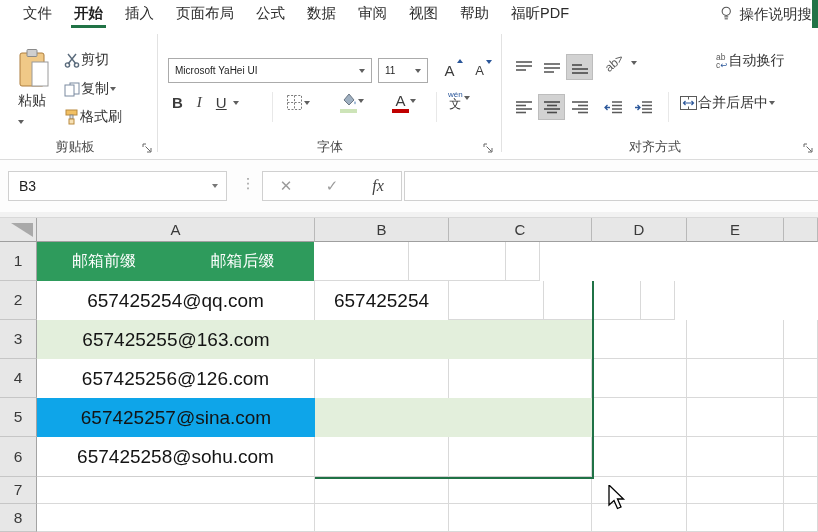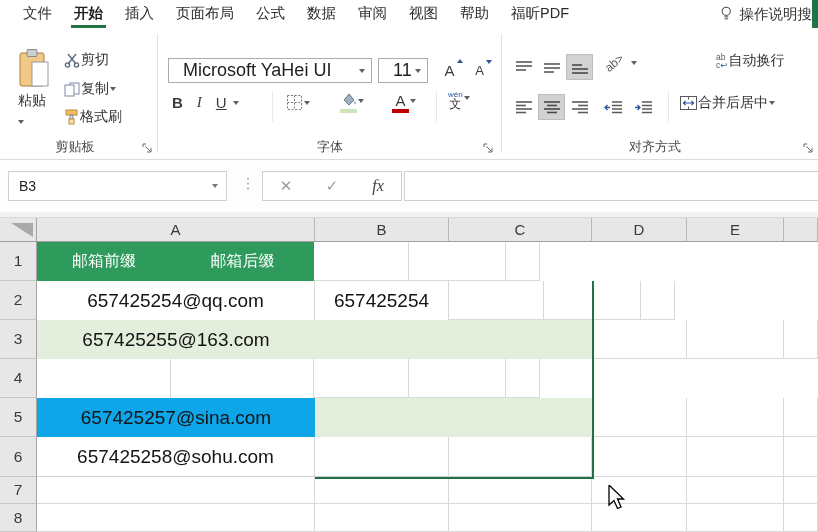--- a/index.html
+++ b/index.html
@@ -15,21 +15,21 @@
               font-size:14.5px;color:#333;width:92px;overflow:hidden;white-space:nowrap;}
   .corner-green{position:absolute;right:0;top:0;width:6px;height:28px;background:#217346;}
   
   .ribbon{position:absolute;top:28px;left:0;width:818px;height:131px;background:#fff;border-bottom:1px solid #dcdcdc;}
   .vsep{position:absolute;top:6px;height:118px;width:1px;background:#e2e2e2;}
   .glabel{position:absolute;top:110px;height:16px;font-size:13px;color:#4a4a4a;text-align:center;}
   .launcher{position:absolute;top:112px;cursor:pointer;}
   .rtext{font-size:14px;color:#333;}
   .rrow{position:absolute;display:flex;align-items:center;gap:1px;}
   .car{width:0;height:0;border-left:3.5px solid transparent;border-right:3.5px solid transparent;border-top:4px solid #5f5f5f;display:inline-block;}
-  .tbox{position:absolute;box-sizing:border-box;border:1px solid #ababab;background:#fff;display:flex;align-items:center;font-size:18px;color:#1e1e1e;padding-left:14px;}
+  .tbox{position:absolute;box-sizing:border-box;border:1px solid #ababab;background:#fff;display:flex;align-items:center;font-size:10px;color:#1e1e1e;padding-left:6px;}
   .tbox .car{position:absolute;right:6px;}
   .btn-bold{font-weight:bold;font-size:15px;color:#3c3c3c;}
   .btn-italic{font-style:italic;font-family:"Liberation Serif",serif;font-size:15px;color:#3c3c3c;}
   .btn-underline{text-decoration:underline;font-size:15px;color:#3c3c3c;}
   .Abig{font-size:15px;color:#3c3c3c;position:relative;}
   .careta{position:absolute;top:-3px;right:-8px;width:0;height:0;border-left:3.5px solid transparent;border-right:3.5px solid transparent;}
   .up{border-bottom:4.5px solid #2b579a;}
   .dn{border-top:4.5px solid #2b579a;}
   .swatch{position:absolute;left:0;bottom:-4px;width:17px;height:4px;}
   .toggled{background:#d2d2d2;border:1px solid #bdbdbd;box-sizing:border-box;}
@@ -366,20 +366,21 @@
         <div class="cell rghead" style="width: 37px;">3</div>
         <div class="cell datacell" style="width: 278px; background: rgb(227, 239, 220);">657425255@163.com</div>
         <div class="cell datacell" style="width: 134px; background: rgb(227, 239, 220);"></div>
         <div class="cell datacell" style="width: 143px; background: rgb(227, 239, 220);"></div>
         <div class="cell datacell" style="width: 95px; border-right: 1px solid rgb(217, 217, 217); border-bottom: 1px solid rgb(217, 217, 217);"></div>
         <div class="cell datacell" style="width: 97px; border-right: 1px solid rgb(217, 217, 217); border-bottom: 1px solid rgb(217, 217, 217);"></div>
         <div class="cell datacell" style="width: 34px; border-right: 1px solid rgb(217, 217, 217); border-bottom: 1px solid rgb(217, 217, 217);"></div>
       </div>
       <div class="srow" style="height: 39px;">
         <div class="cell rghead" style="width: 37px;">4</div>
+        <div class="cell datacell" style="width: 278px; border-right: 1px solid rgb(217, 217, 217);">657425256@126.com</div>
         <div class="cell datacell" style="width: 134px; border-right: 1px solid rgb(217, 217, 217);"></div>
         <div class="cell datacell" style="width: 143px; border-right: 1px solid rgb(217, 217, 217);"></div>
         <div class="cell datacell" style="width: 95px; border-right: 1px solid rgb(217, 217, 217); border-bottom: 1px solid rgb(217, 217, 217);"></div>
         <div class="cell datacell" style="width: 97px; border-right: 1px solid rgb(217, 217, 217); border-bottom: 1px solid rgb(217, 217, 217);"></div>
         <div class="cell datacell" style="width: 34px; border-right: 1px solid rgb(217, 217, 217); border-bottom: 1px solid rgb(217, 217, 217);"></div>
       </div>
       <div class="srow" style="height: 39px;">
         <div class="cell rghead" style="width: 37px;">5</div>
         <div class="cell datacell" style="width: 278px; background: #0ea5e9;">657425257@sina.com</div>
         <div class="cell datacell" style="width: 134px; background: rgb(227, 239, 220);"></div>

